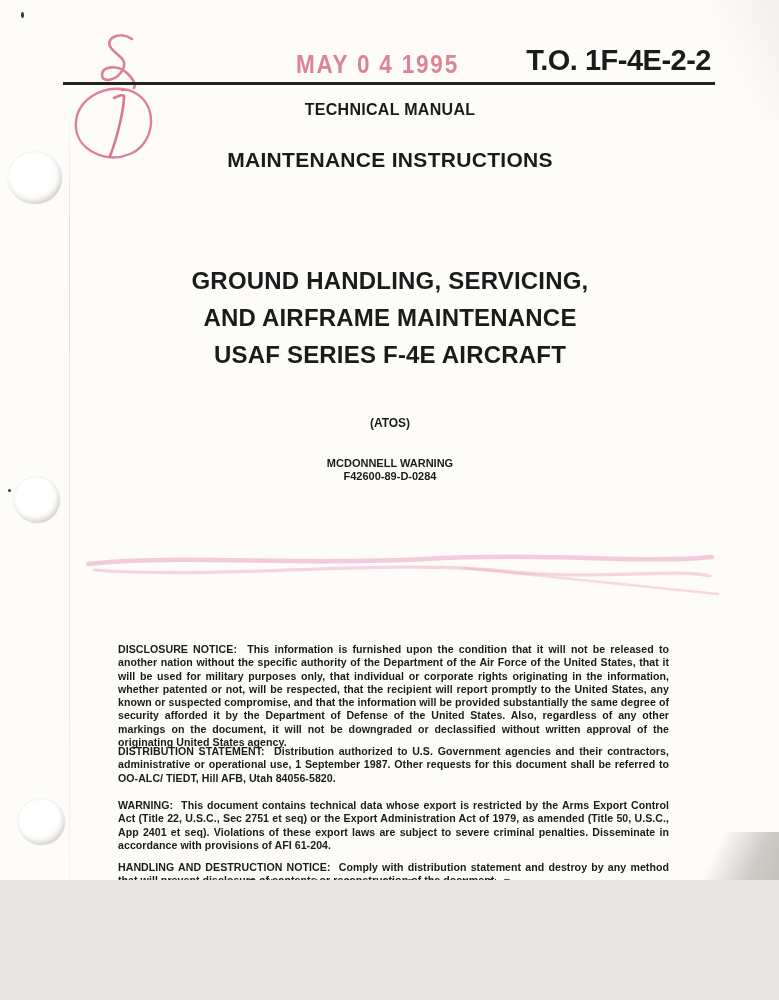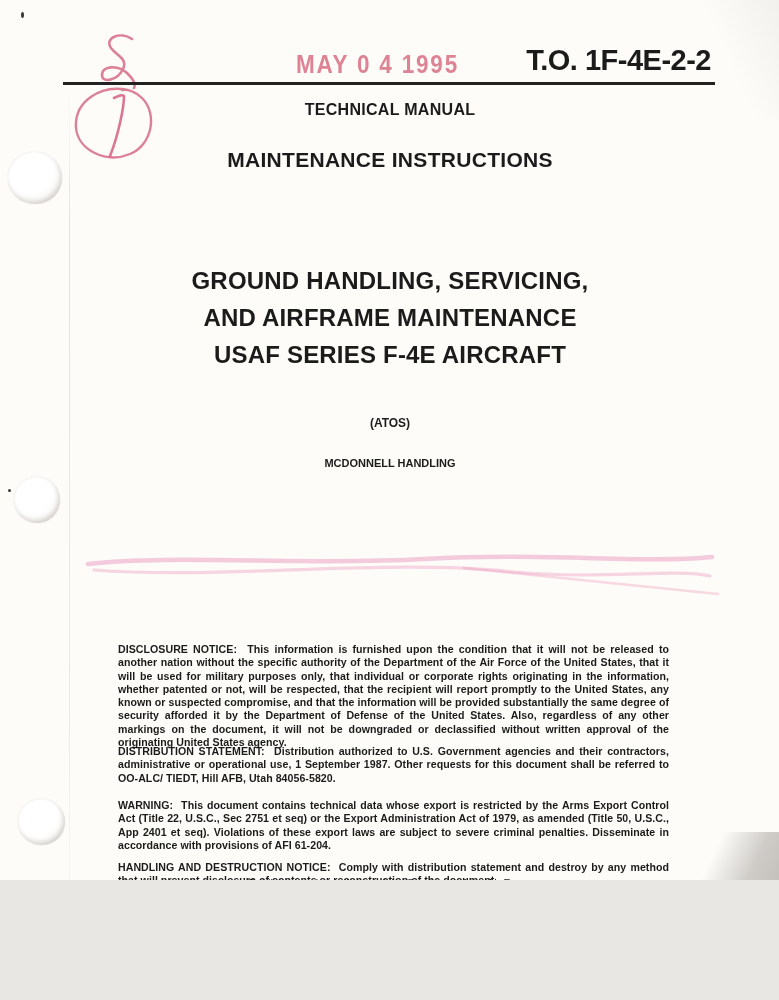--- a/index.html
+++ b/index.html
@@ -126,21 +126,22 @@
 
   <div class="center-band title-block">
     <div class="title-line">GROUND HANDLING, SERVICING,</div>
     <div class="title-line">AND AIRFRAME MAINTENANCE</div>
     <div class="title-line">USAF SERIES F-4E AIRCRAFT</div>
   </div>
 
   <div class="center-band atos">(ATOS)</div>
 
   <div class="center-band contractor">
-    <div>MCDONNELL HANDLING</div>
+    <div>MCDONNELL WARNING</div>
+    <div>F42600-89-D-0284</div>
   </div>
 
 
   <svg class="squiggle" viewBox="0 0 640 52" preserveAspectRatio="none">
     <path d="M4,16 C90,6 220,18 340,11 C460,4 560,16 628,9" fill="none" stroke="#eda3c4" stroke-width="4.5" stroke-linecap="round" opacity="0.55"></path>
     <path d="M10,22 C140,32 300,10 430,24 C520,32 590,20 626,28" fill="none" stroke="#eda3c4" stroke-width="3.2" stroke-linecap="round" opacity="0.45"></path>
     <path d="M380,20 C470,30 560,38 634,46" fill="none" stroke="#eda3c4" stroke-width="2.6" stroke-linecap="round" opacity="0.4"></path>
   </svg>
 
   <p class="notice notice-disclosure"><span>DISCLOSURE NOTICE:</span>&nbsp;&nbsp;<span>This information is furnished upon the condition that it will not be released to another nation without the specific authority of the Department of the Air Force of the United States, that it will be used for military purposes only, that individual or corporate rights originating in the information, whether patented or not, will be respected, that the recipient will report promptly to the United States, any known or suspected compromise, and that the information will be provided substantially the same degree of security afforded it by the Department of Defense of the United States.  Also, regardless of any other markings on the document, it will not be downgraded or declassified without written approval of the originating United States agency.</span></p>

